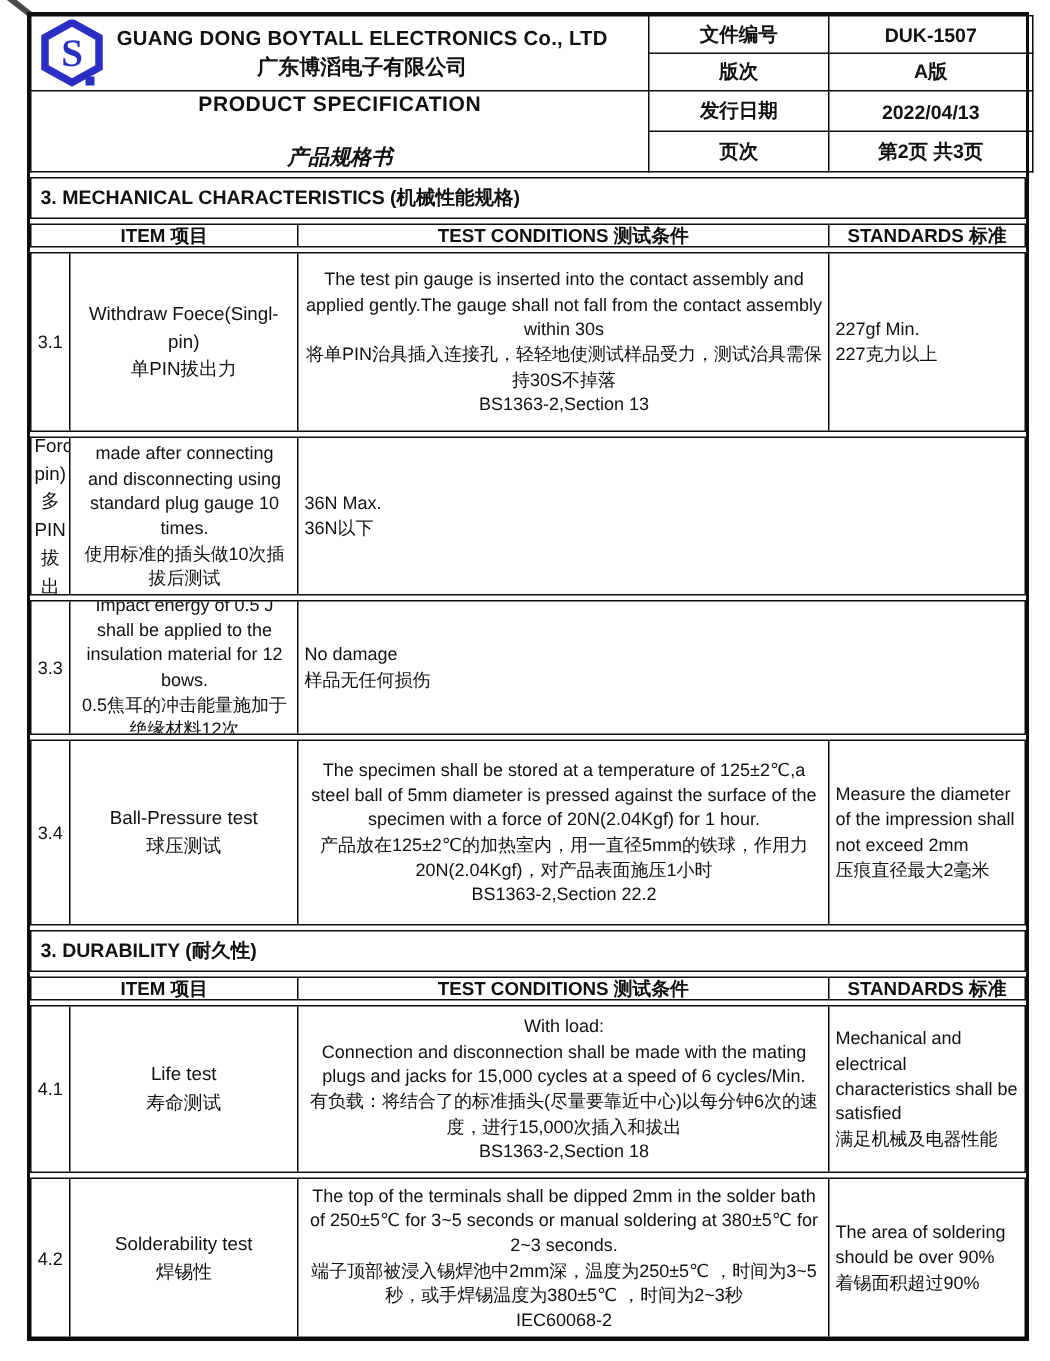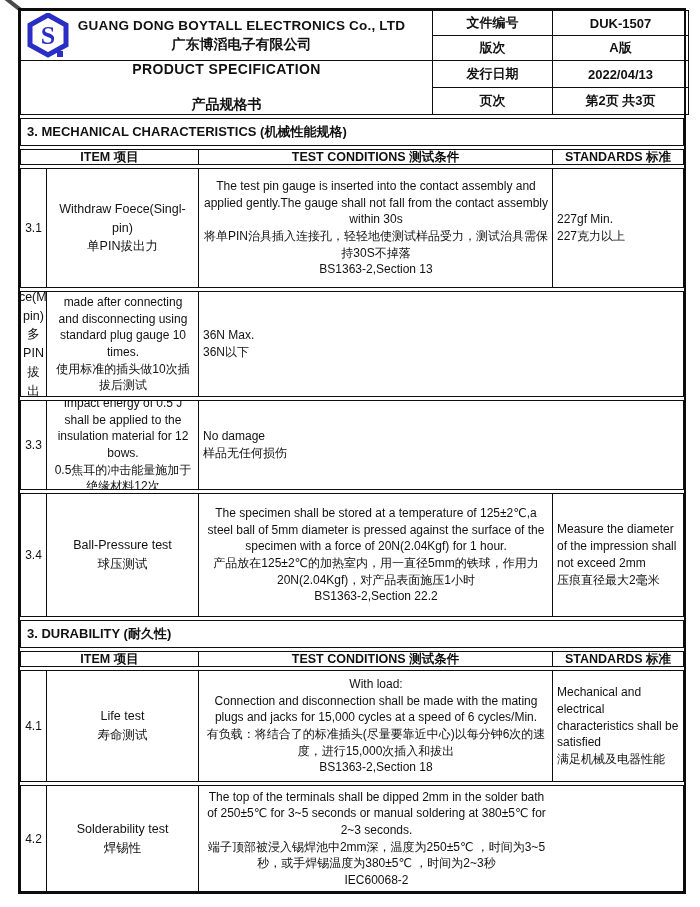--- a/index.html
+++ b/index.html
@@ -28,21 +28,21 @@
   table.hdr { border-collapse: collapse; width: 100%; table-layout: fixed; }
   table.hdr td { border: 1.5px solid #0d0d0d; height: 25px; padding: 0; }
   td.company { width: 412px; vertical-align: middle; }
   .company-inner { display: flex; align-items: center; justify-content: flex-start; padding-left: 4px; }
   .logo-wrap { width: 46px; height: 46px; flex: 0 0 46px; display: flex; align-items: center; justify-content: center; }
   .company-text { flex: 1; text-align: center; padding-right: 20px; }
   .c-en { font-weight: bold; font-size: 13.5px; letter-spacing: 0.2px; }
   .c-cn { font-weight: bold; font-size: 14px; margin-top: 3px; }
   td.doctitle { text-align: center; vertical-align: middle; }
   .t-en { font-weight: bold; font-size: 14px; letter-spacing: 0.4px; }
-  .t-cn { font-weight: bold; font-size: 14px; margin-top: 19px; }
+  .t-cn { font-weight: bold; font-size: 14px; margin-top: 19px; font-style: italic; }
   td.meta-label { width: 120px; text-align: center; font-weight: bold; font-size: 13px; }
   td.meta-value { width: 136px; text-align: center; font-weight: bold; font-size: 13px; }
   
   .box, .row { margin-top: 3px; border: 1px solid #0d0d0d; background: #fff; }
   .section-title {
     height: 28px; display: flex; align-items: center;
     padding-left: 6px; font-weight: bold; font-size: 13px;
   }
   .row { display: grid; }
   .head-row { grid-template-columns: 178px 354px 1fr; height: 16px; }
@@ -51,21 +51,21 @@
   .cell:last-child { border-right: none; }
   .hcell {
     display: flex; align-items: center; justify-content: center;
     font-weight: bold; font-size: 12.5px;
   }
   .no-cell {
     display: flex; align-items: center; justify-content: center;
     font-size: 12px;
   }
   .item-cell {
-    display: flex; flex-direction: column; align-items: center; justify-content: center;
+    display: flex; flex-direction: column; justify-content: center;
     text-align: center; font-size: 12.5px; line-height: 1.5; padding: 2px;
   }
   .cond-cell {
     display: flex; flex-direction: column; justify-content: center;
     font-size: 12px; line-height: 1.38; padding: 3px 4px 3px 5px;
     white-space: pre-line; text-align: center;
   }
   .std-cell {
     display: flex; flex-direction: column; justify-content: center;
     font-size: 12px; line-height: 1.4; padding: 3px 2px 3px 4px;
@@ -197,15 +197,17 @@
 
   <div class="row data-row" style="height:107px">
     <div class="cell no-cell">4.2</div>
     <div class="cell item-cell">
       <div>Solderability test</div>
       <div>焊锡性</div>
     </div>
     <div class="cell cond-cell">The top of the terminals shall be dipped 2mm in the solder bath of 250±5℃ for 3~5 seconds or manual soldering at 380±5℃ for 2~3 seconds.
 端子顶部被浸入锡焊池中2mm深，温度为250±5℃ ，时间为3~5秒，或手焊锡温度为380±5℃ ，时间为2~3秒
 IEC60068-2</div>
+    <div class="cell std-cell">The area of soldering should be over 90%
+着锡面积超过90%</div>
   </div>
 
 </div>
 
 </body></html>

